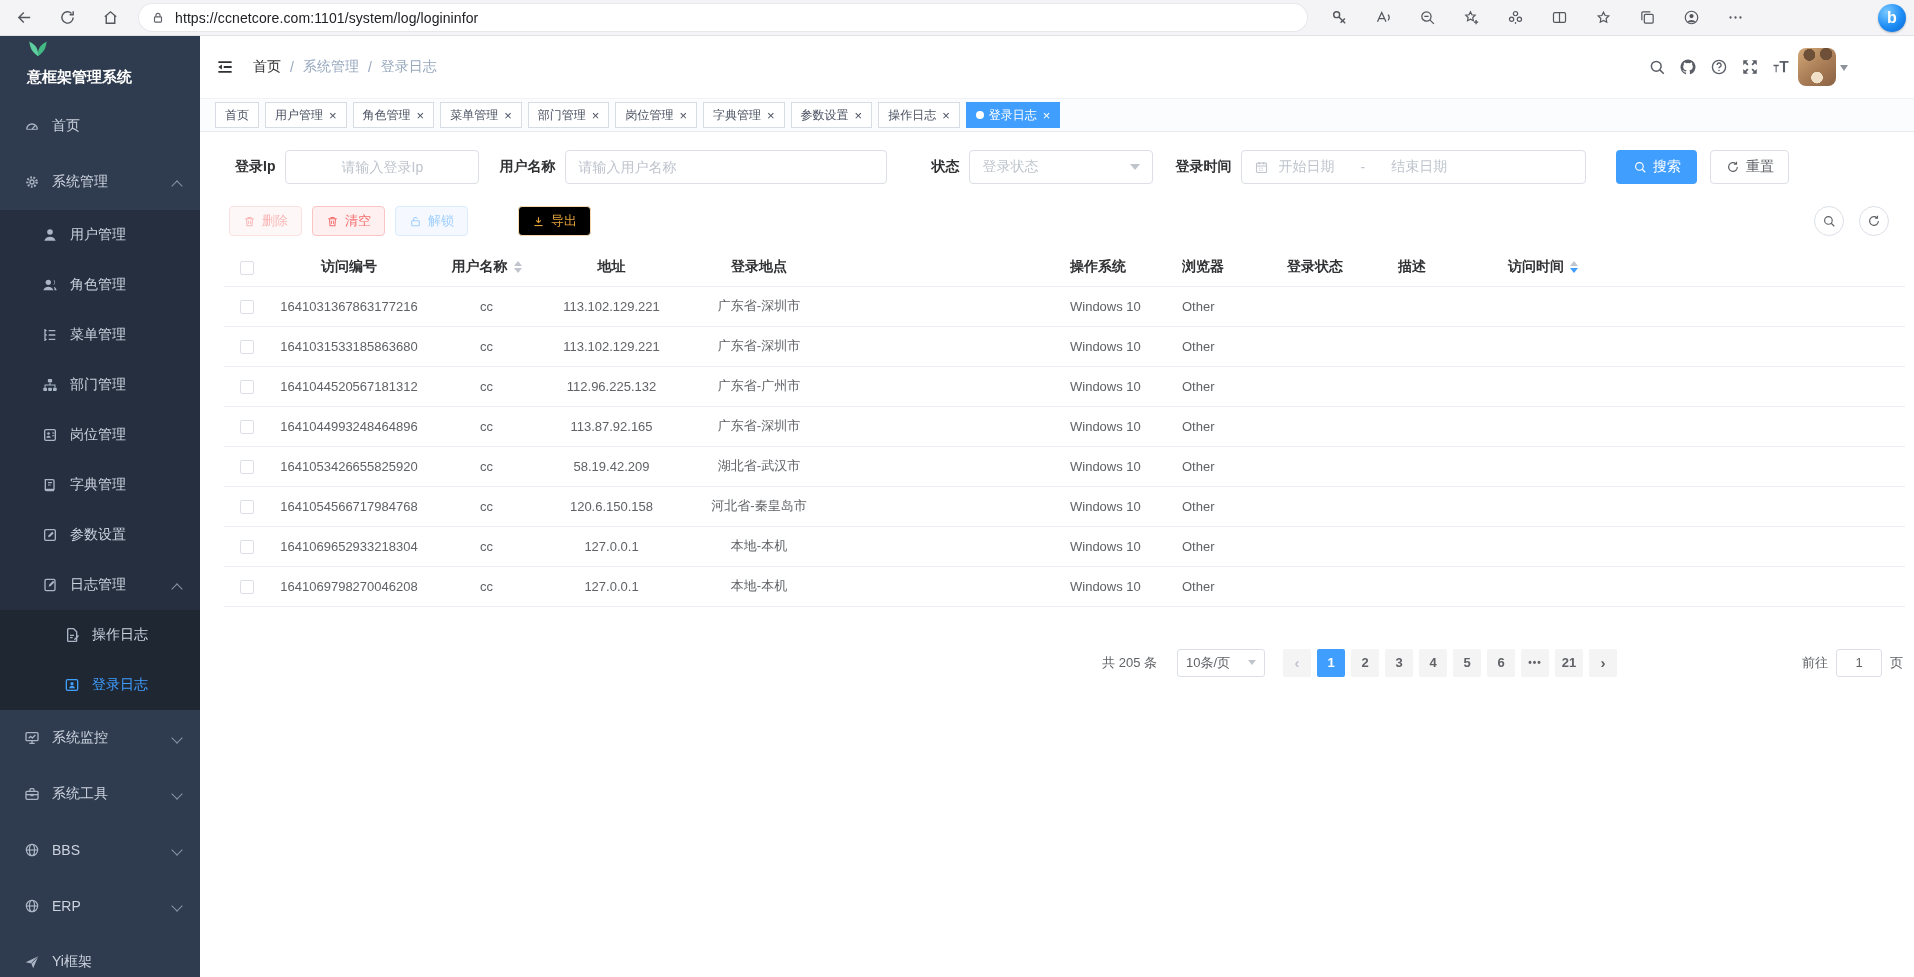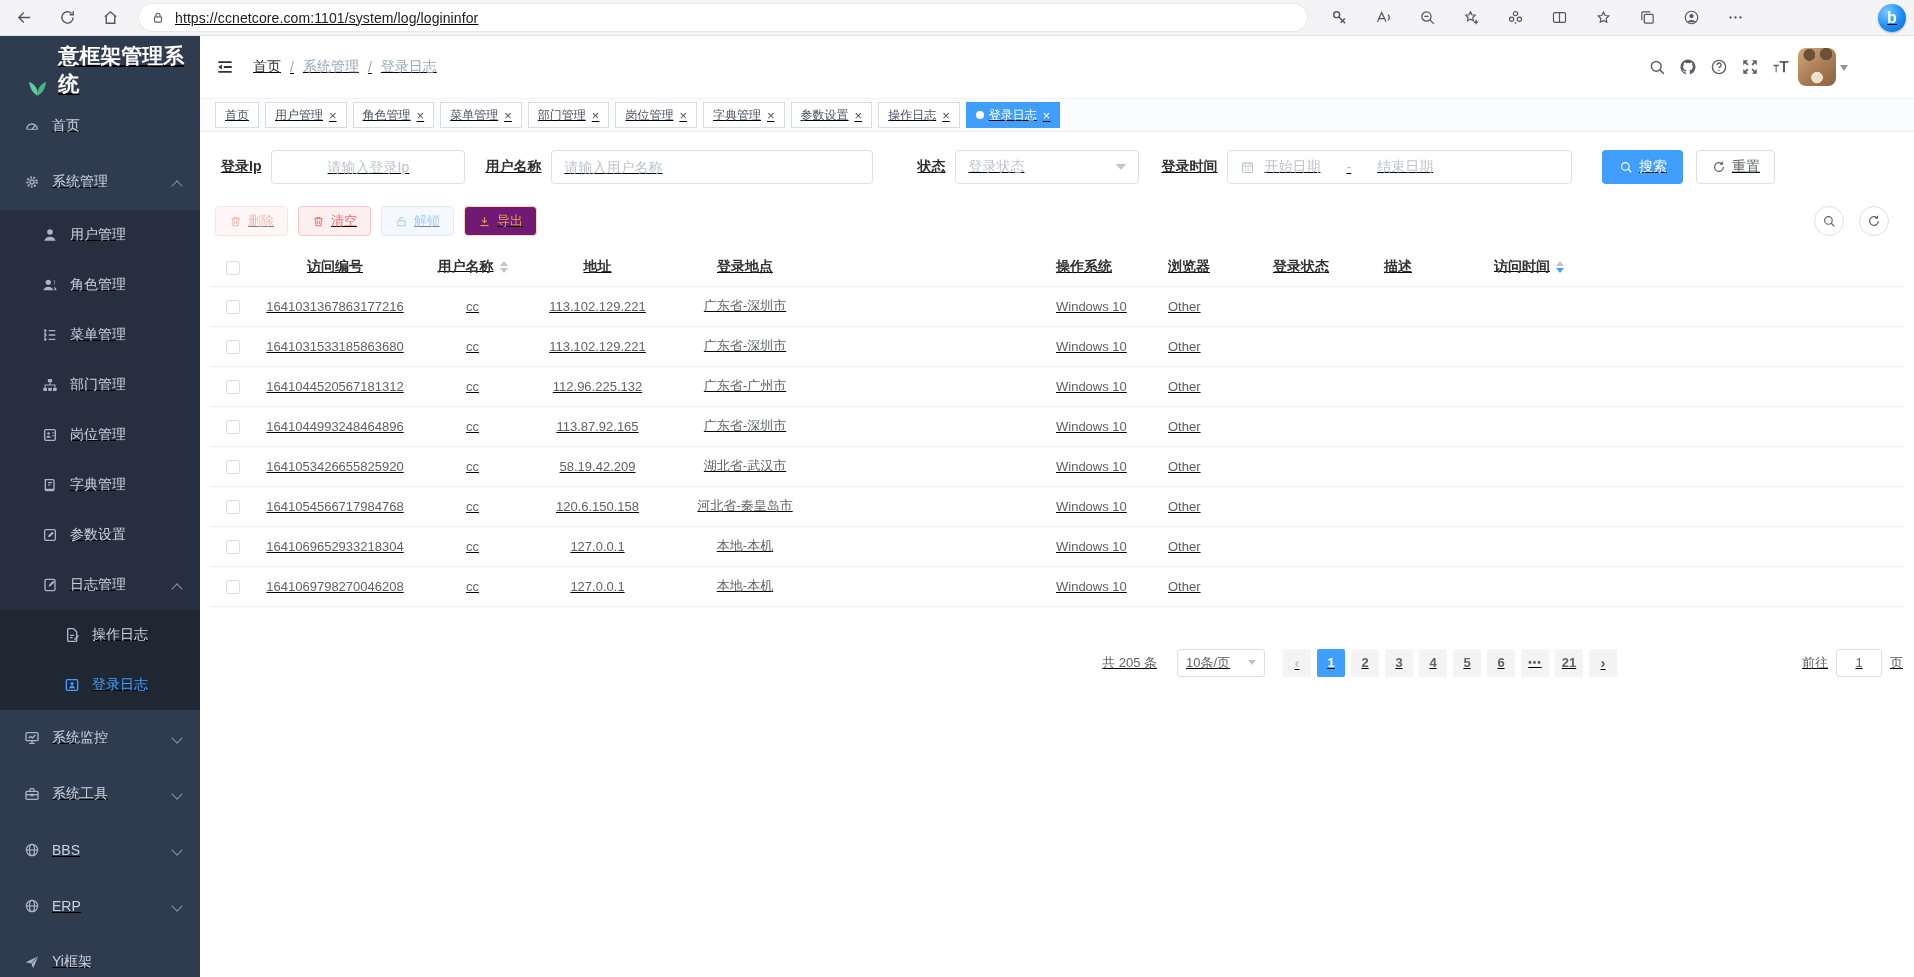--- a/index.html
+++ b/index.html
@@ -1,34 +1,34 @@
 <!DOCTYPE html>
 <html><head>
 <meta charset="utf-8">
 <style>
   * { margin:0; padding:0; box-sizing:border-box; }
   html,body { background:#dfe1e5; }
   body { font-family:"Liberation Sans","DejaVu Sans",sans-serif; }
-  .screen { width:1914px; height:977px; overflow:hidden; position:relative; background:#fff;text-decoration:underline; }
+  .screen { width:1914px; height:977px; overflow:hidden; position:relative; background:#fff; }
 
   
   .chrome { height:36px; background:#f4f4f6; border-bottom:1px solid #e2e3e7; display:flex; align-items:center; padding:0 8px 0 16px; }
   .cicon { width:17px; height:17px; color:#54575e; display:inline-flex; }
   .cicon svg { width:100%; height:100%; }
   .chrome-left { display:flex; align-items:center; gap:26px; }
   .url-pill { margin-left:20px; width:1168px; height:27px; background:#fff; border-radius:14px; box-shadow:0 0 0 1px #e7e8eb; display:flex; align-items:center; padding:0 12px; gap:10px; }
   .url-pill .cicon { width:14px; height:14px; color:#5f6368; }
   .url-text { font-size:14px; color:#202124; letter-spacing:.1px; }
   .chrome-right { display:flex; align-items:center; gap:27px; margin-left:24px; }
   .bing { margin-left:auto; width:28px; height:28px; border-radius:50%; color:#fff; font-weight:bold; font-size:16px; display:flex; align-items:center; justify-content:center; background:radial-gradient(circle at 32% 28%, #79c9ff, #1d8cf5 55%, #0a66d0); box-shadow:0 1px 2px rgba(0,0,0,.25); }
 
   
   .app { display:flex; height:941px; }
   .sidebar { width:200px; flex-shrink:0; background:#2f3b4e; overflow:hidden; }
-  .logo { height:62px; display:flex; align-items:flex-end; padding-left:27px; gap:10px; color:#fff; font-size:21px; font-weight:bold; }
+  .logo { height:62px; display:flex; align-items:flex-start; padding-left:27px; gap:10px; color:#fff; font-size:15px; font-weight:bold;flex-direction:column; }
   .logo-leaf { width:22px; height:22px; display:inline-flex; }
   .logo-leaf svg { width:100%; height:100%; }
   .side-item { display:flex; align-items:center; font-size:14px; color:#ccd3df; cursor:pointer; }
   .side-item .s-icon { width:16px; height:16px; margin-right:12px; color:#aab5c5; display:inline-flex; }
   .side-item .s-icon svg { width:100%; height:100%; }
   .side-item.lv0 { height:56px; background:#2f3b4e; padding:0 18px 0 24px; }
   .side-item.lv1 { height:50px; background:#252f3f; padding:0 18px 0 42px; }
   .side-item.lv2 { height:50px; background:#1f2733; padding:0 18px 0 64px; }
   .side-item.active { color:#409eff; }
   .side-item.active .s-icon { color:#409eff; }
@@ -61,21 +61,21 @@
 
   
   .tags { height:34px; background:#fbfcfd; border-top:1px solid #f0f2f5; border-bottom:1px solid #e6e9ef; display:flex; align-items:center; padding-left:15px; gap:6px; }
   .tag { height:26px; border:1px solid #d8dce5; background:#fff; color:#495060; font-size:12px; display:inline-flex; align-items:center; padding:0 9px; cursor:pointer; white-space:nowrap; }
   .tag .dot { width:8px; height:8px; border-radius:50%; background:#fff; margin-right:5px; }
   .tag-close { margin-left:6px; font-size:13px; line-height:1; }
   .tag-close::before { content:"×"; }
   .tag.active { background:#409eff; border-color:#409eff; color:#fff; }
 
   
-  .content { flex:1; padding:0 9px 0 10px; overflow:hidden; }
+  .content { flex:1; padding:0 9px 0 24px; overflow:hidden; }
 
   .filters { margin-top:18px; display:flex; align-items:center; padding-left:11px; }
   .f-label { font-size:14px; font-weight:bold; color:#303133; margin-right:10px; white-space:nowrap; }
   .f-box { height:34px; border:1px solid #dcdfe6; border-radius:4px; background:#fff; display:flex; align-items:center; padding:0 12px; font-size:14px; color:#bfc4cd; }
   input.f-box { color:#606266; }
   input.f-box::placeholder { color:#bfc4cd; }
   .w-ip { width:194px; } .w-name { width:322px; } .w-sel { width:184px; justify-content:space-between; } .w-date { width:345px; }
   .mr-a { margin-right:20px;text-align:center; } .mr-b { margin-right:44px; } .mr-c { margin-right:22px; } .mr-d { margin-right:30px; }
   .sel-caret { width:0; height:0; border:5px solid transparent; border-top:6px solid #c0c4cc; margin-top:5px; }
   .cal-icon { width:15px; height:15px; color:#c0c4cc; display:inline-flex; margin-right:9px; }
@@ -86,21 +86,21 @@
   .btn .b-icon svg { width:100%; height:100%; }
   .btn-search { width:81px; background:#409eff; color:#fff; }
   .btn-reset { width:79px; background:#fff; border-color:#dcdfe6; color:#606266; margin-left:13px; }
 
   .action-bar { margin-top:22px; display:flex; align-items:flex-end; padding-left:5px; }
   .t-btn { height:30px; padding:0 13px; border-radius:4px; font-size:13px; display:inline-flex; align-items:center; gap:6px; margin-right:10px; border:1px solid; cursor:pointer; white-space:nowrap; }
   .t-btn .b-icon { width:13px; height:13px; display:inline-flex; }
   .t-btn .b-icon svg { width:100%; height:100%; }
   .t-btn.btn-danger { color:#f56c6c; background:#fef0f0; border-color:#fbc4c4; }
   .t-btn.btn-primary { color:#409eff; background:#ecf5ff; border-color:#b3d8ff; }
-  .t-btn.btn-warning { color:#e6a23c; background:#701a75; border-color:#f5dab1; }
+  .t-btn.btn-warning { color:#e6a23c; background:#000000; border-color:#f5dab1;margin-left:40px; }
   .t-btn.is-disabled { opacity:.5; cursor:not-allowed; }
   .t-right { margin-left:auto; display:flex; align-items:center; gap:15px; margin-right:16px; }
   .circle-btn { width:30px; height:30px; border-radius:50%; border:1px solid #dcdfe6; color:#606266; display:flex; align-items:center; justify-content:center; cursor:pointer; background:#fff; }
   .circle-btn .b-icon { width:14px; height:14px; display:inline-flex; }
   .circle-btn .b-icon svg { width:100%; height:100%; }
 
   
   table.grid { margin-top:12px; width:100%; border-collapse:collapse; table-layout:fixed; }
   .grid th { height:38px; font-size:14px; color:#303133; font-weight:bold; border-bottom:1px solid #ebeef5; }
   .grid td { height:40px; font-size:13px; color:#606266; border-bottom:1px solid #ebeef5; overflow:hidden; white-space:nowrap; }

